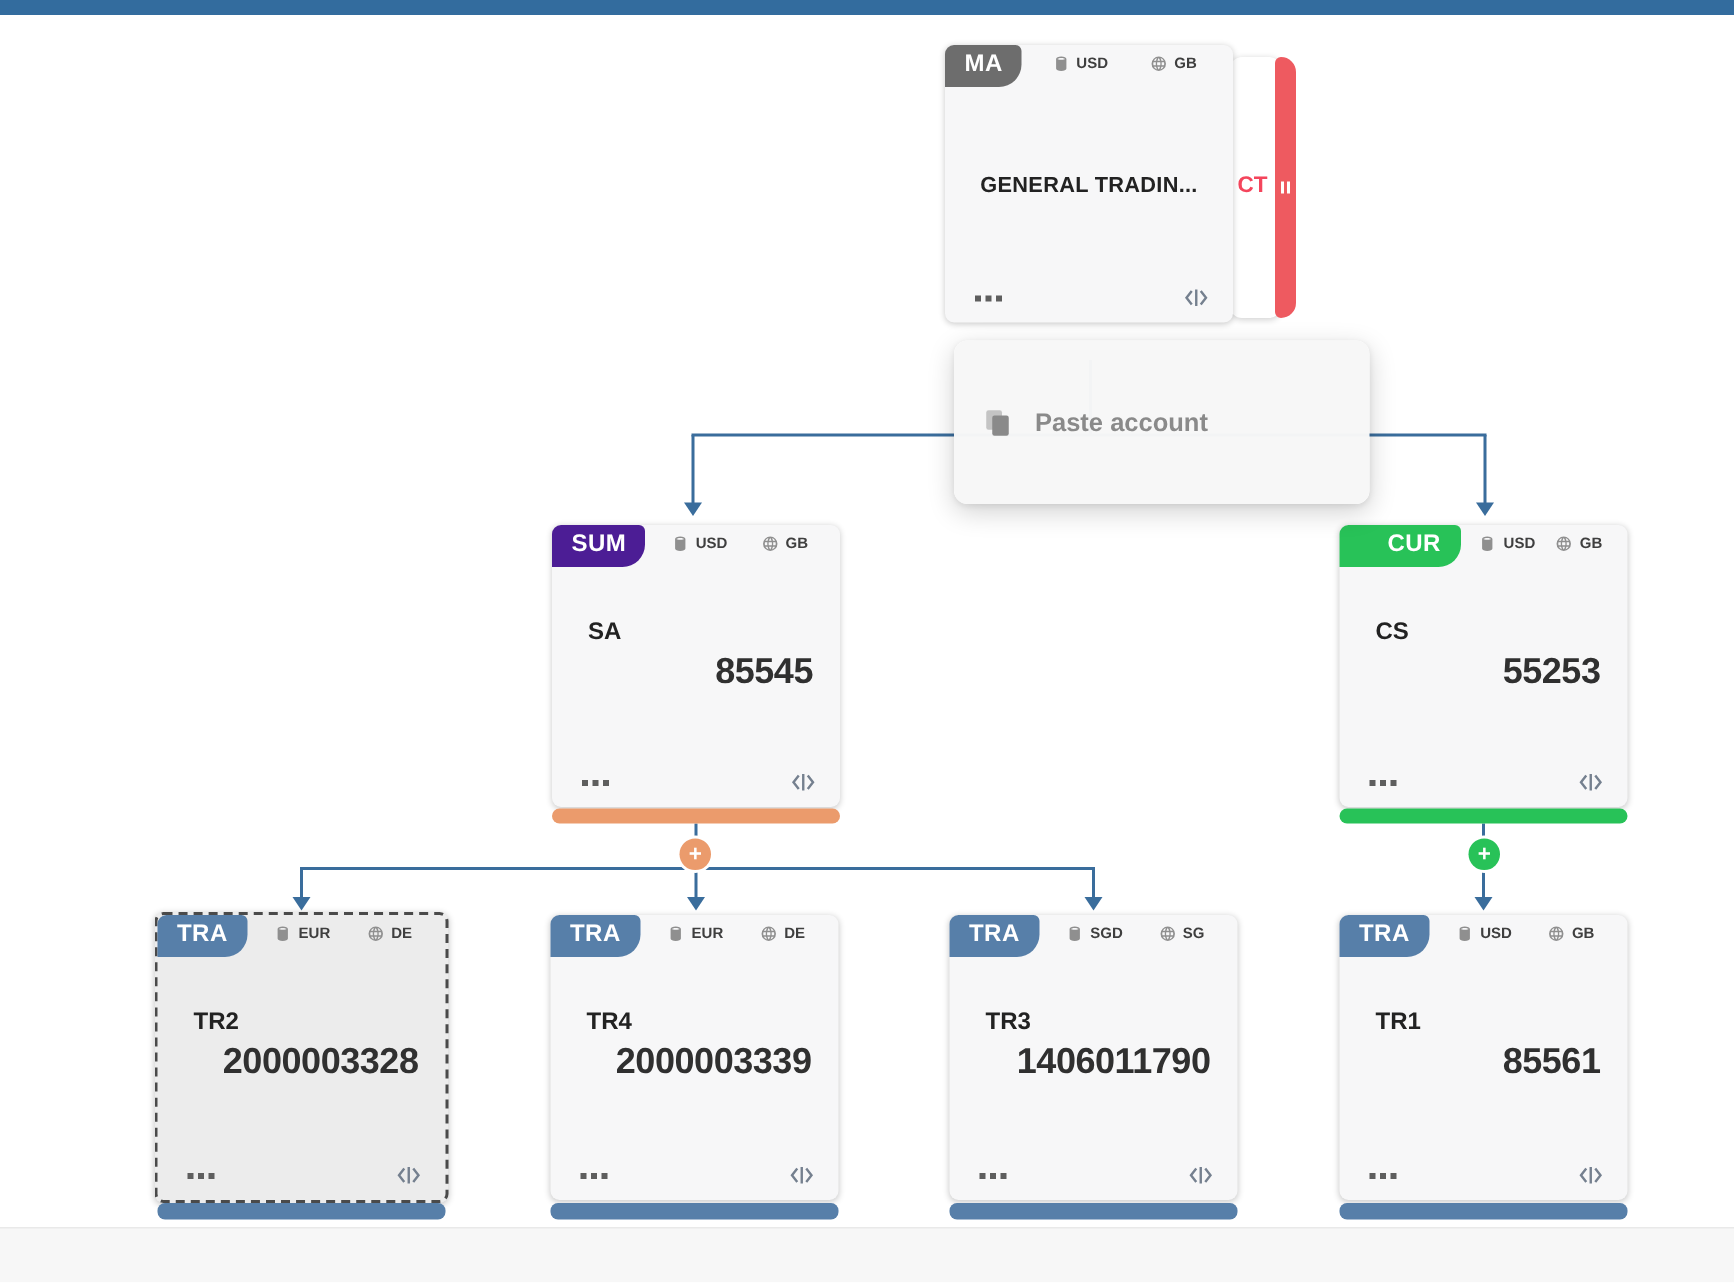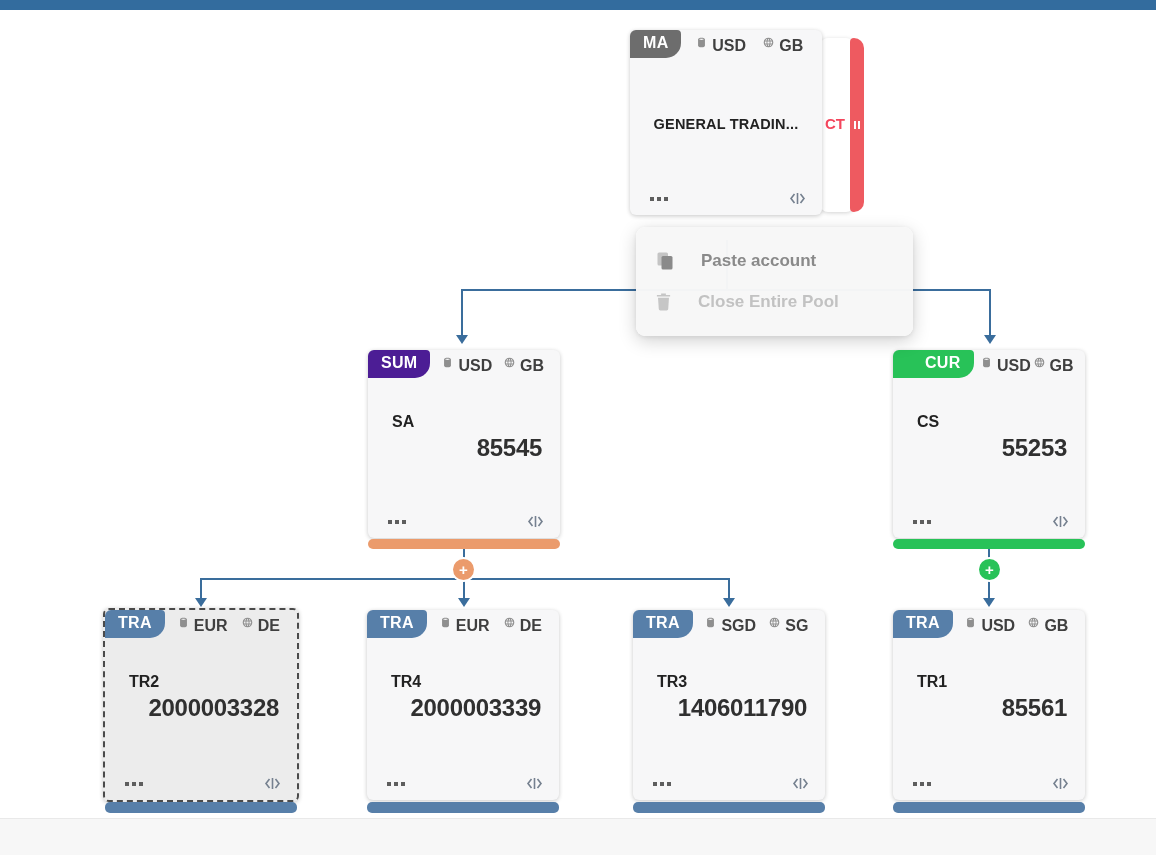--- a/index.html
+++ b/index.html
@@ -13,21 +13,21 @@
   
   .line { position:absolute; background:var(--connector,#3a6d9c); z-index:1; }
   .arrow { position:absolute; width:0; height:0; border-left:6px solid transparent; border-right:6px solid transparent; border-top:9px solid var(--connector,#3a6d9c); z-index:1; }
 
   
   .card { position:absolute; width:192px; background:var(--cardbg,#f7f7f8); border-radius:6px; box-shadow:0 1px 4px rgba(0,0,0,.22); z-index:2; }
   .card.selected { background:var(--selbg,#ececec); border:2px dashed #4a4a4a; }
   .card-header { display:flex; align-items:flex-start; }
   .badge { color:#fff; font-size:16px; font-weight:bold; padding:4px 13px 6px 13px; border-radius:6px 4px 15px 0; letter-spacing:.3px; }
   .hdr-meta { flex:1; display:flex; justify-content:space-around; padding:7px 10px 0 6px; }
-  .meta { display:inline-flex; align-items:flex-start; gap:5px; font-size:16px; font-weight:bold; color:#3f3f3f; }
+  .meta { display:inline-flex; align-items:flex-end; gap:5px; font-size:10px; font-weight:bold; color:#3f3f3f; }
   .acc-name { position:absolute; left:24px; font-size:16px; font-weight:bold; color:#222; }
   .acc-number { position:absolute; right:18px; font-size:24px; font-weight:bold; color:#303030; letter-spacing:-.3px; }
   .card-footer { position:absolute; left:0; right:0; bottom:10px; display:flex; justify-content:space-between; align-items:center; padding:0 16px 0 20px; }
   .dots { display:inline-flex; gap:3px; cursor:pointer; }
   .dots i { width:4px; height:4px; background:#5e5e5e; display:block; }
   .nbar { position:absolute; height:10px; width:192px; border-radius:5px; z-index:2; }
 
   
   #card-master .acc-name { left:0; right:0; text-align:center; top:86px; font-size:14.5px; letter-spacing:.2px; }
   #card-master .acc-number { left:0; right:0; text-align:center; top:108px; font-size:22px; }
@@ -39,21 +39,21 @@
   .ct-backing { position:absolute; left:820px; top:38px; width:34px; height:174px; background:#fff; border-radius:8px; box-shadow:0 1px 4px rgba(0,0,0,.18); z-index:1; }
   .ct-label { position:absolute; left:821px; top:115px; width:28px; text-align:center; font-size:15px; font-weight:bold; z-index:2; }
   .ct-pill { position:absolute; left:850px; top:38px; width:14px; height:174px; border-radius:4px 10px 10px 4px; z-index:2; display:flex; align-items:center; justify-content:center; gap:2px; cursor:pointer; }
   .ct-pill i { width:2px; height:8px; background:#fff; display:block; }
 
   
   .plus-btn { position:absolute; width:21px; height:21px; border-radius:50%; color:#fff; font-size:15px; font-weight:bold; display:flex; align-items:center; justify-content:center; box-shadow:0 0 0 2px #fff; z-index:3; cursor:pointer; line-height:1; }
 
   
   .context-menu { position:absolute; left:636px; top:227px; width:277px; height:109px; background:rgba(247,247,247,.98); border-radius:9px; box-shadow:0 5px 18px rgba(0,0,0,.18), 0 1px 4px rgba(0,0,0,.08); z-index:5; display:flex; flex-direction:column; justify-content:space-evenly; padding:4px 0; }
-  .menu-item { display:flex; align-items:flex-start; gap:26px; padding-left:19px; font-size:17px; font-weight:bold; cursor:pointer; }
+  .menu-item { display:flex; align-items:flex-end; gap:15px; padding-left:19px; font-size:17px; font-weight:bold; cursor:pointer; }
   .menu-item.enabled { color:#8a8a8a; }
   .menu-item.disabled { color:#c2c2c2; cursor:default; }
 
   svg { display:block; }
 </style>
 </head>
 <body>
 
 <div class="page" style="--topbar: #336c9e; --connector: #3a6d9c; --canvas: #ffffff; --bottomstrip: #f7f7f7; --cardbg: #f7f7f8; --selbg: #ececec;">
 
@@ -121,26 +121,20 @@
   </div>
 
   <div class="context-menu">
     <div class="menu-item enabled">
       <svg width="20" height="20" viewBox="0 0 20 20">
           <rect x="2.5" y="1.5" width="10.5" height="13" rx="1.5" fill="#9a9a9a" opacity=".55"></rect>
           <rect x="6.5" y="5" width="11" height="13.5" rx="1.5" fill="#8a8a8a"></rect>
         </svg>
       <span>Paste account</span>
     </div>
-    <div class="menu-item disabled">
-      <svg width="17" height="19" viewBox="0 0 18 20">
-          <path fill="#c6c6c6" d="M6.5 1.5h5V3H16v1.7H2V3h4.5zM3.2 6h11.6l-.8 12a1.6 1.6 0 0 1-1.6 1.5H5.6A1.6 1.6 0 0 1 4 18z"></path>
-        </svg>
-      <span>Close Entire Pool</span>
-    </div>
   </div>
 
   <div class="card" id="card-sum" style="left:368px;top:350px;height:188px">
     <div class="card-header">
       <div class="badge" style="background: #4c1d95;">SUM</div>
       <div class="hdr-meta">
         <span class="meta">
           <svg width="11" height="11" viewBox="0 0 16 16">
               <path fill="#8f8f8f" d="M8 1C5.2 1 3 2 3 3.3v9.4C3 14 5.2 15 8 15s5-1 5-2.3V3.3C13 2 10.8 1 8 1zm0 1.4c2.1 0 3.6.7 3.6.9S10.1 4.2 8 4.2 4.4 3.5 4.4 3.3 5.9 2.4 8 2.4z"></path>
             </svg>

